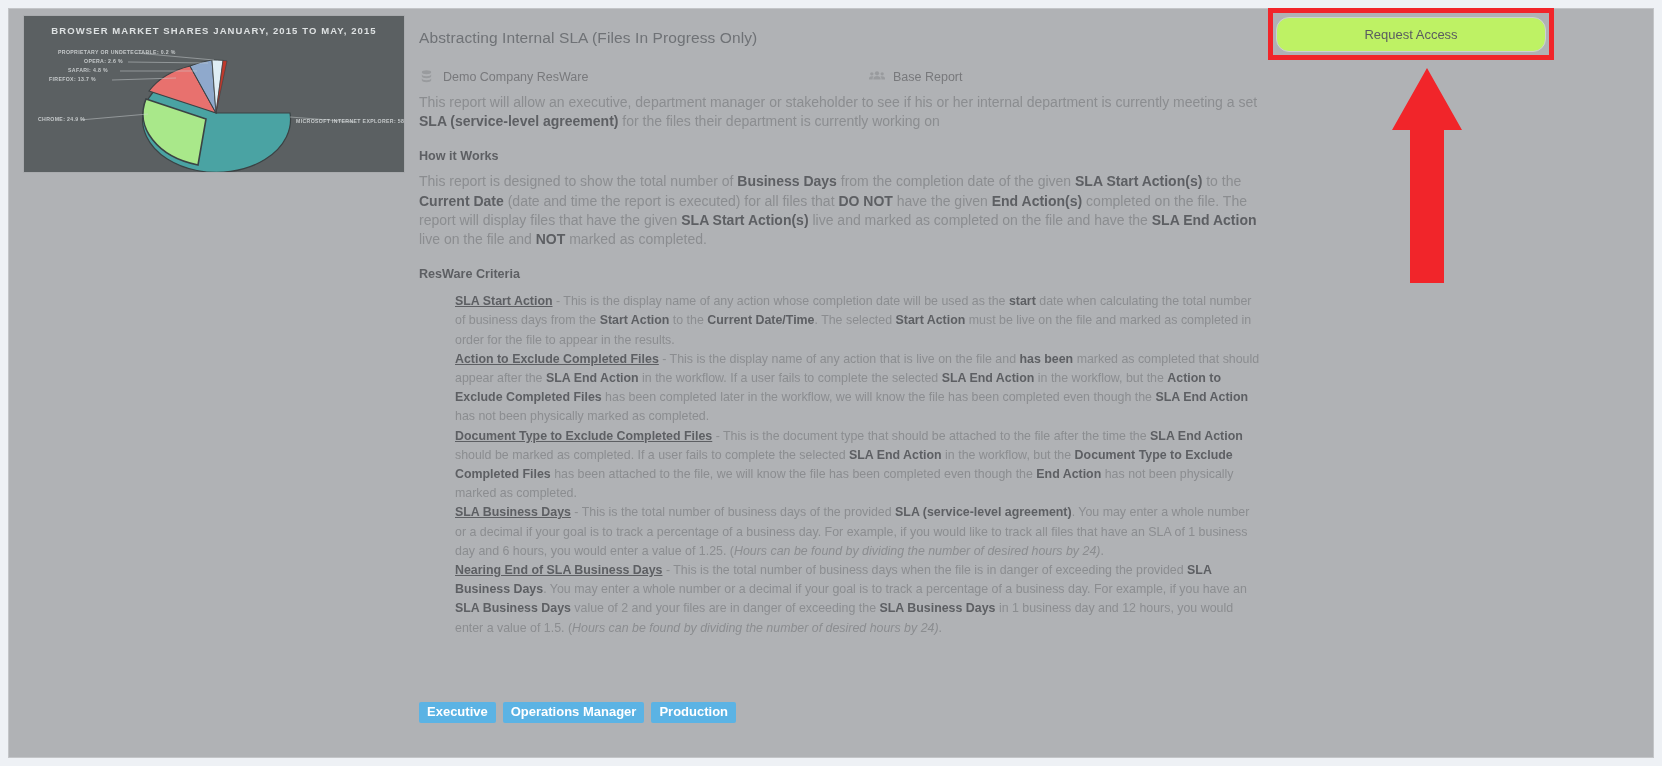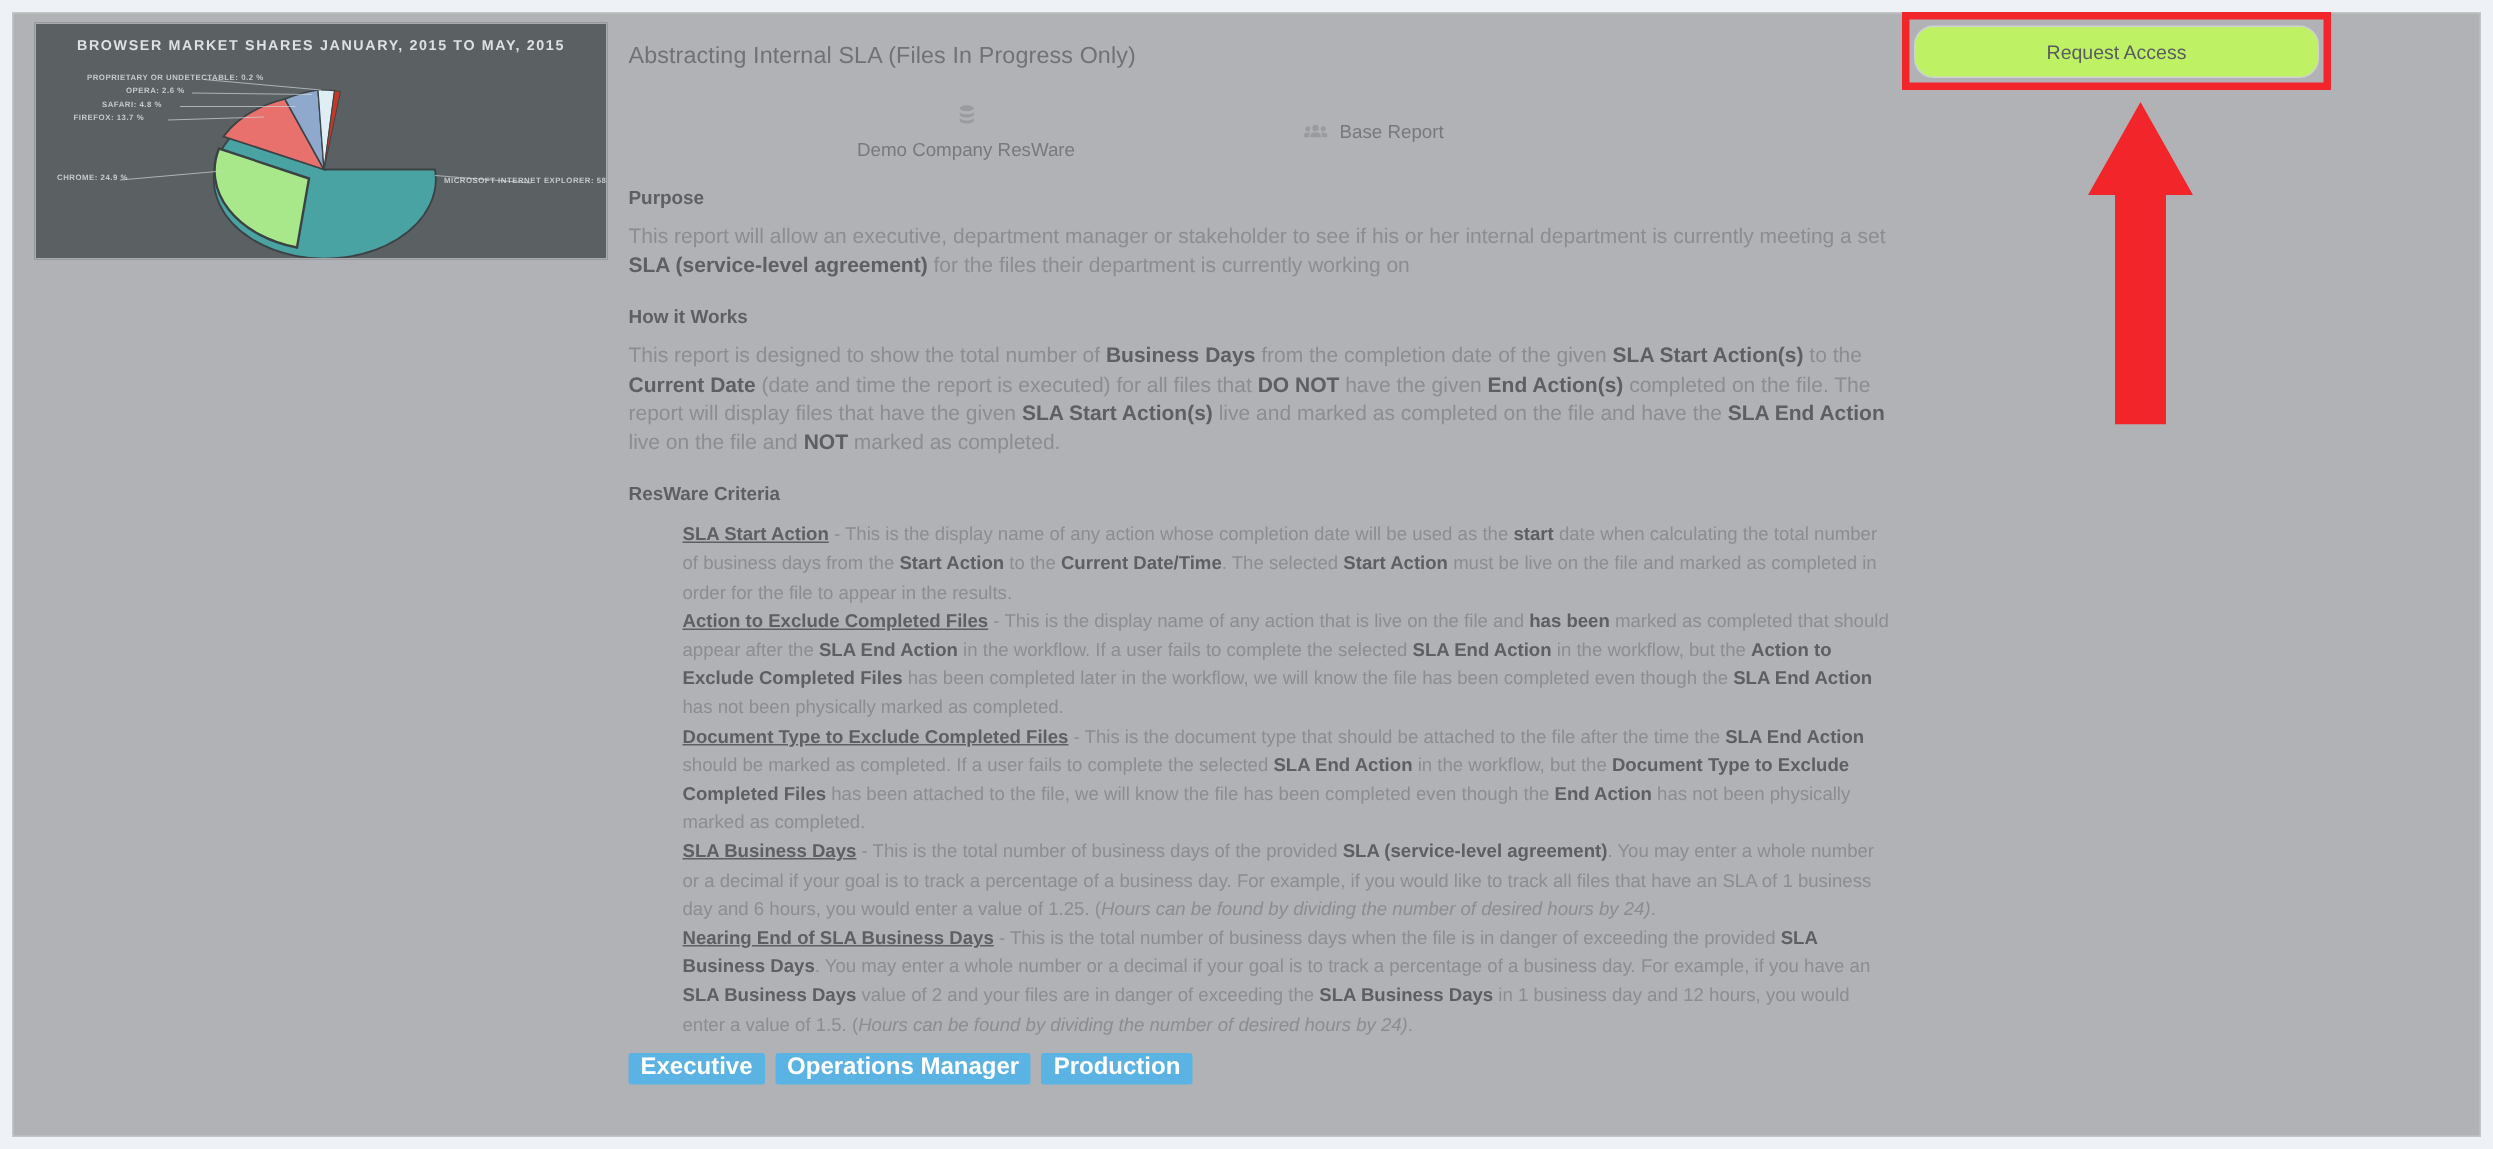--- a/index.html
+++ b/index.html
@@ -94,21 +94,21 @@
     letter-spacing: .1px;
   }
 
   .meta-row {
     display: flex;
     align-items: center;
     margin: 22px 0 0 8px;
     gap: 0;
   }
   .meta-item { display: flex; align-items: center; gap: 9px; }
-  .meta-item.first { width: 450px; flex-direction: column; }
+  .meta-item.first { width: 450px; }
   .meta-label {
     font-size: 12.5px;
     color: #78797c;
   }
   .meta-ico { width: 15px; height: 15px; display: block; opacity: .62; }
 
   .sec-h {
     font-size: 12.6px;
     font-weight: bold;
     color: #5d5f63;
@@ -145,21 +145,21 @@
   .tags {
     position: absolute;
     left: 8px;
     bottom: 36px;
     display: flex;
     gap: 7px;
   }
   .tag {
     background: #5bb3e4;
     color: #ffffff;
-    font-size: 16px;
+    font-size: 13px;
     font-weight: bold;
     padding: 4px 8px 5px 8px;
     border-radius: 2px;
     line-height: 12px;
     white-space: nowrap;
   }
 
   
   .highlight-box {
     position: absolute;
@@ -269,21 +269,20 @@
                 <circle cx="14.8" cy="4.6" r="1.9"></circle>
                 <path d="M9 7.1c-2.4 0-4 1.2-4 2.7V11h8V9.8c0-1.5-1.6-2.7-4-2.7z"></path>
                 <path d="M3.2 7.4c-1.8 0-3.2 1-3.2 2.1V11h4.1V9.8c0-.9.4-1.7 1.1-2.2-.6-.15-1.2-.2-2-.2z"></path>
                 <path d="M14.8 7.4c-.8 0-1.4.05-2 .2.7.5 1.1 1.3 1.1 2.2V11H18V9.5c0-1.1-1.4-2.1-3.2-2.1z"></path>
               </svg>
             </span>
             <span class="meta-label">Base Report</span>
           </div>
         </div>
 
-        <div class="sec-h">Purpose</div>
         <p class="para">
           <span>This report will allow an executive, department manager or stakeholder to see if his or her internal department is currently meeting a set </span><b>SLA (service-level agreement)</b><span> for the files their department is currently working on</span>
         </p>
 
         <div class="sec-h">How it Works</div>
         <p class="para">
           <span>This report is designed to show the total number of </span><b>Business Days</b><span> from the completion date of the given </span><b>SLA Start Action(s)</b><span> to the </span><b>Current Date</b><span> (date and time the report is executed) for all files that </span><b>DO NOT</b><span> have the given </span><b>End Action(s)</b><span> completed on the file. The report will display files that have the given </span><b>SLA Start Action(s)</b><span> live and marked as completed on the file and have the </span><b>SLA End Action</b><span> live on the file and </span><b>NOT</b><span> marked as completed.</span>
         </p>
 
         <div class="sec-h">ResWare Criteria</div>

